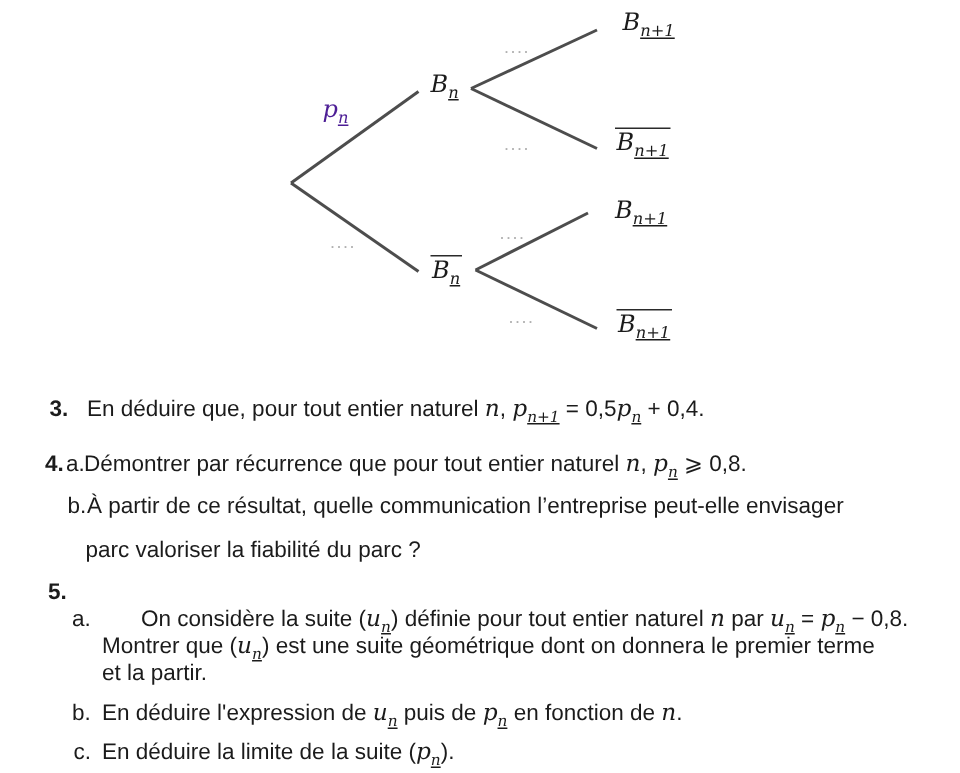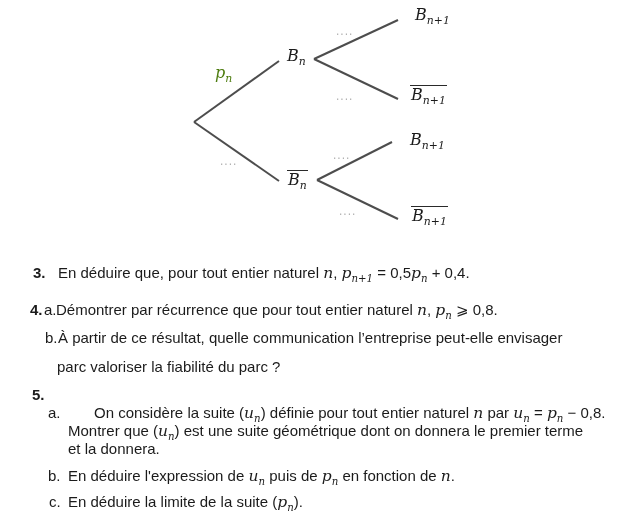--- a/index.html
+++ b/index.html
@@ -18,25 +18,26 @@
   .tnode, .blabel, .dots { position: absolute; white-space: nowrap; }
   .mvar {
     font-family: "DejaVu Serif", serif;
     font-style: italic;
   }
   .msub {
     font-family: "DejaVu Serif", serif;
     font-style: italic;
     font-size: 0.68em;
     line-height: 0;
+    text-decoration: underline;
   }
   .tnode { font-size: 16px; color: #1b1b1b; }
   .nwrap { display: inline-block; line-height: 1.05; padding: 1px 1px 0 1px; }
   .nwrap.bar { border-top: 1.6px solid #2a2a2a; }
-  .blabel { font-size: 16px; color: #4d7c0f; }
+  .blabel { font-size: 16px; color: #4c1d95; }
   .dots {
     font-size: 12px;
     letter-spacing: 1px;
     color: #b0b0b0;
     line-height: 1;
   }
 
   
   .qnum {
     position: absolute;
@@ -100,21 +101,21 @@
 
     <span class="qletter" style="left:45px; top:328px;">b.</span>
     <div class="qline" style="left:58px; top:328px;">À partir de ce résultat, quelle communication l’entreprise peut-elle envisager</div>
     <div class="qline" style="left:57px; top:357px;">parc valoriser la fiabilité du parc ?</div>
 
     <span class="qnum" style="left:32px; top:385px;">5.</span>
 
     <span class="qletter" style="left:48px; top:403px;">a.</span>
     <div class="qline" style="left:68px; top:403px;margin-left:26px;">On considère la suite (<span class="mvar">u</span><sub class="msub">n</sub>) définie pour tout entier naturel <span class="mvar">n</span> par <span class="mvar">u</span><sub class="msub">n</sub> = <span class="mvar">p</span><sub class="msub">n</sub> − 0,8.</div>
     <div class="qline" style="left:68px; top:421px;text-align:right;">Montrer que (<span class="mvar">u</span><sub class="msub">n</sub>) est une suite géométrique dont on donnera le premier terme</div>
-    <div class="qline" style="left:68px; top:439px;">et la donnera.</div>
+    <div class="qline" style="left:68px; top:439px;">et la partir.</div>
 
     <span class="qletter" style="left:48px; top:466px;">b.</span>
     <div class="qline" style="left:68px; top:466px;">En déduire l'expression de <span class="mvar">u</span><sub class="msub">n</sub> puis de <span class="mvar">p</span><sub class="msub">n</sub> en fonction de <span class="mvar">n</span>.</div>
 
     <span class="qletter" style="left:49px; top:492px;">c.</span>
     <div class="qline" style="left:68px; top:492px;">En déduire la limite de la suite (<span class="mvar">p</span><sub class="msub">n</sub>).</div>
 
   </div>
 </div>
 

